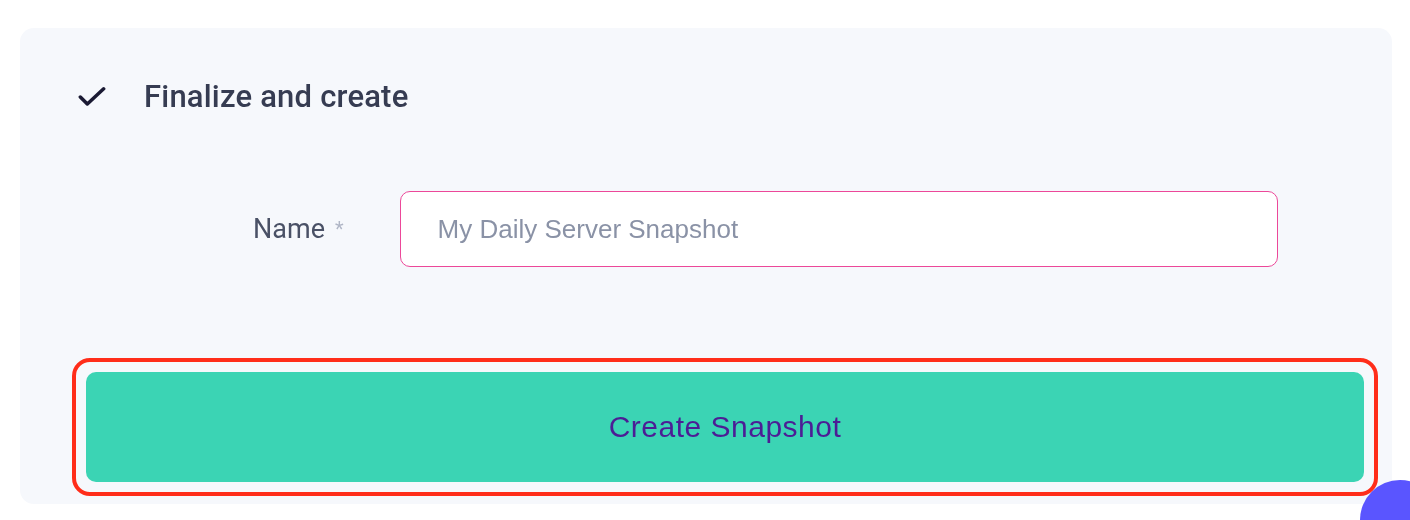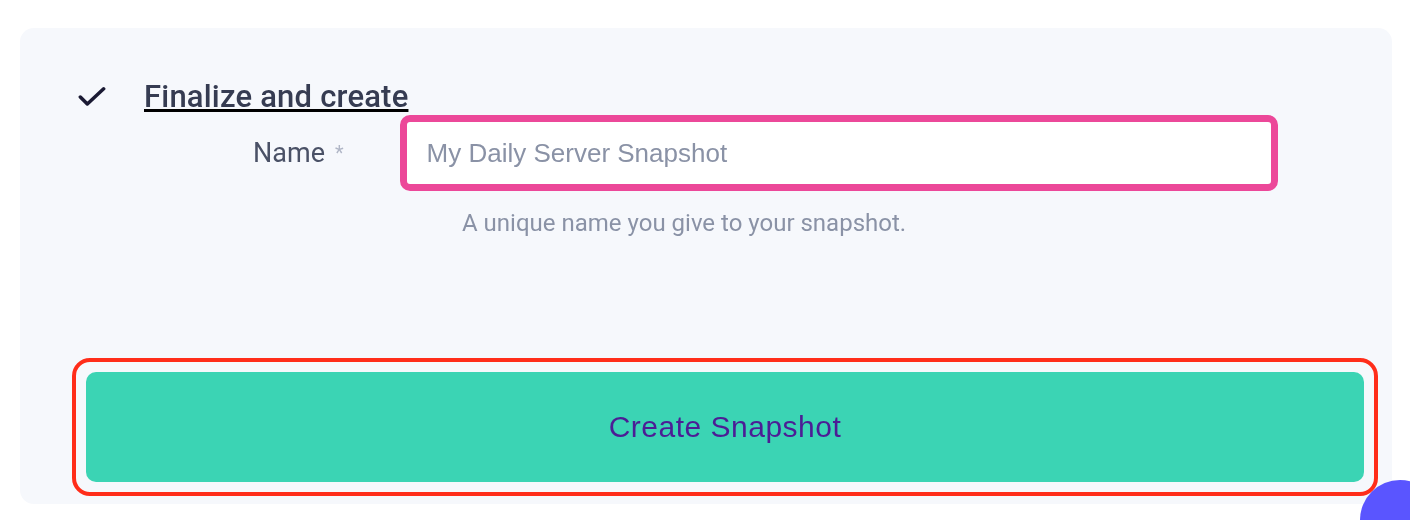--- a/index.html
+++ b/index.html
@@ -22,21 +22,20 @@
       height: 476px;
       background: #f6f8fc;
       border-radius: 14px;
       padding: 50px 48px 30px 48px;
     }
     .header-row {
       display: flex;
       align-items: center;
       gap: 38px;
       margin-left: 10px;
-      text-decoration: underline;
     }
     .check-icon {
       width: 28px;
       height: 28px;
       display: flex;
       align-items: center;
       justify-content: center;
       flex-shrink: 0;
     }
     .check-icon svg {
@@ -48,20 +47,21 @@
       stroke-linecap: round;
       stroke-linejoin: round;
     }
     .section-title {
       font-size: 31px;
       font-weight: 500;
       color: #363c52;
       letter-spacing: 0.2px;
     }
     .form-area {
+      margin-top: 76px;
       display: flex;
       flex-direction: column;
     }
     .form-row {
       display: flex;
       align-items: center;
       gap: 56px;
     }
     .field-label-wrap {
       display: flex;
@@ -77,26 +77,26 @@
     .asterisk {
       font-size: 20px;
       color: #b0b6c6;
       line-height: 1;
       position: relative;
       top: -2px;
     }
     .name-input {
       width: 878px;
       height: 76px;
-      border: 7px solid #ec4899;
+      border: 1px solid #ec4899;
       border-radius: 10px;
       background: #ffffff;
       font-size: 26px;
       color: #333;
-      padding: 0 20px;
+      padding: 0 37px;
       outline: none;
     }
     .name-input::placeholder {
       color: #8a92a6;
     }
     .helper-text {
       font-size: 24px;
       color: #8a92a6;
       margin-top: 18px;
       margin-left: 394px;
@@ -155,21 +155,20 @@
   </div>
 
   <div class="form-area">
     <div class="form-row">
       <div class="field-label-wrap">
         <span class="field-label">Name</span>
         <span class="asterisk">*</span>
       </div>
       <input type="text" class="name-input" placeholder="My Daily Server Snapshot" style="">
     </div>
-    <div class="helper-text">A unique name you give to your snapshot.</div>
   </div>
 
   <button class="create-button">
     <span>Create Snapshot</span>
   </button>
 
   <div class="highlight-frame"></div>
 
 </div>
 

